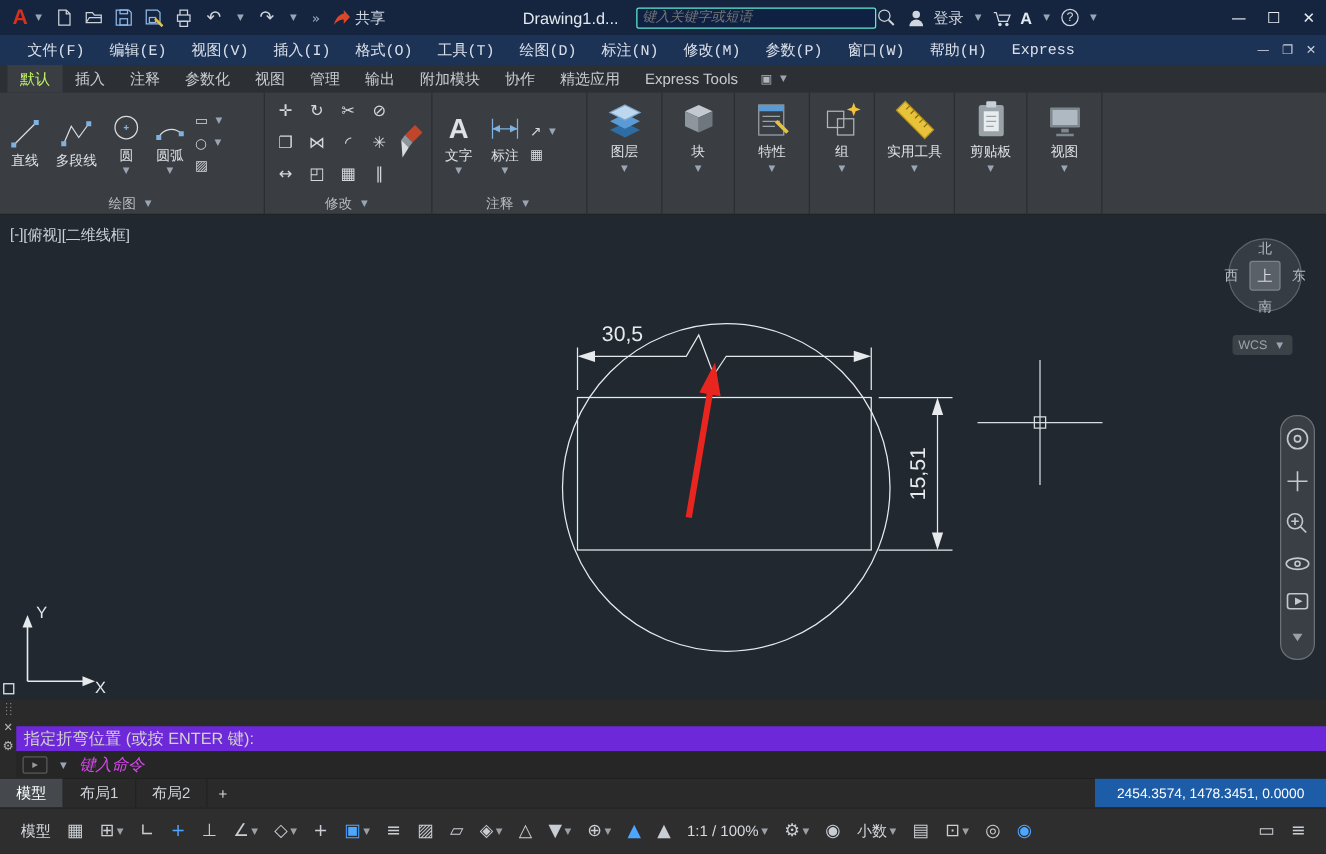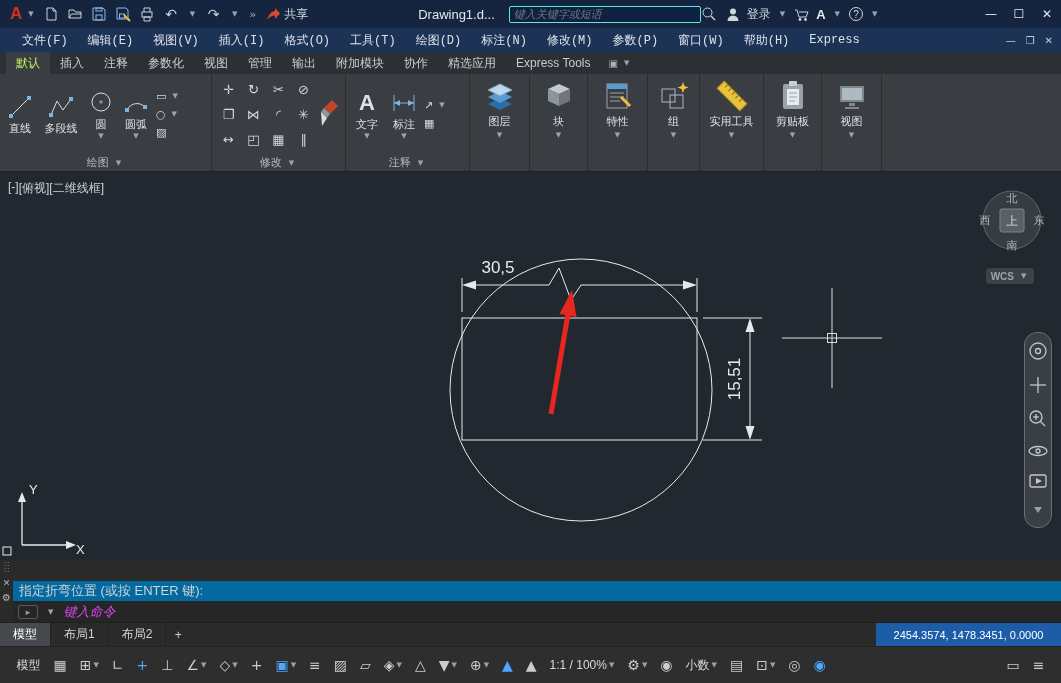--- a/index.html
+++ b/index.html
@@ -51,31 +51,31 @@
   .bigpanel { align-items:center; }
   .bigpanel .panel-body { flex-direction:column; justify-content:flex-start; padding-top:6px; gap:2px; }
   .bigpanel .blabel { font-size:11px; color:#dde2e7; }
   .ribbon-fill { flex:1; }
 
   
   .viewport { position:relative; height:388px; background:#212830; overflow:hidden; }
   .drawing { position:absolute; left:0; top:0; }
   .corner-controls { position:absolute; left:8px; top:8px; font-size:12px; color:#ccd2d8; display:flex; gap:0px; }
   .viewcube { position:absolute; left:972px; top:8px; }
-  .wcs { position:absolute; left:986px; top:96px; width:48px; height:16px; background:rgba(66,72,79,.8); border-radius:3px; color:#9ba3ac; font-size:10px; display:flex; align-items:center; justify-content:center; gap:4px;font-weight:bold; }
+  .wcs { position:absolute; left:986px; top:96px; width:48px; height:16px; background:rgba(66,72,79,.8); border-radius:3px; color:#9ba3ac; font-size:10px; display:flex; align-items:center; justify-content:center; gap:4px; }
   .navbar { position:absolute; left:1024px; top:160px; width:28px; height:196px; background:rgba(62,67,73,.85); border:1px solid #6a7076; border-radius:13px; }
 
   
   .cmd { position:relative; height:62px; background:#2a2a2a; font-size:13px; color:#d2d2d2; }
   .cmd-strip { position:absolute; left:0; top:0; width:13px; height:62px; display:flex; flex-direction:column; align-items:center; gap:4px; padding-top:2px; color:#8a8a8a; }
   .cmd-strip .dots { font-size:8px; line-height:6px; letter-spacing:-1px; }
   .cmd-strip .x { font-size:9px; color:#b5b5b5; }
   .cmd-strip .wrench { font-size:10px; color:#b5b5b5; }
   .cmd-line1 { position:absolute; left:13px; right:0; top:0; height:21px; background:#3d3d3d; line-height:21px; padding-left:6px; white-space:nowrap; }
-  .cmd-line2 { position:absolute; left:13px; right:0; top:21px; height:20px; background:#0369a1; line-height:20px; padding-left:6px; white-space:nowrap; }
+  .cmd-line2 { position:absolute; left:13px; right:0; top:21px; height:20px; background:#6d28d9; line-height:20px; padding-left:6px; white-space:nowrap; }
   .cmd-input { position:absolute; left:13px; right:0; top:41px; height:21px; background:#262626; display:flex; align-items:center; gap:7px; padding-left:5px; }
   .cmd-box { width:20px; height:14px; border:1px solid #5a5a5a; border-radius:2px; font-size:9px; color:#9a9a9a; display:flex; align-items:center; justify-content:center; }
   .cmd-ph { color:#d946ef; font-style:italic; }
 
   
   .layoutbar { height:24px; background:#2a2a2a; display:flex; align-items:stretch; font-size:12px; color:#cfd3d8; border-top:1px solid #1e1e1e; }
   .ltab { padding:0 13px; display:flex; align-items:center; border-right:1px solid #222; }
   .ltab.active { background:#45494d; color:#ffffff; }
   .ltab-add { width:24px; display:flex; align-items:center; justify-content:center; color:#cfd3d8; }
   .coords { margin-left:auto; background:#1d5da8; color:#ffffff; font-size:11px; display:flex; align-items:center; justify-content:center; min-width:185px; padding:0 10px; }

